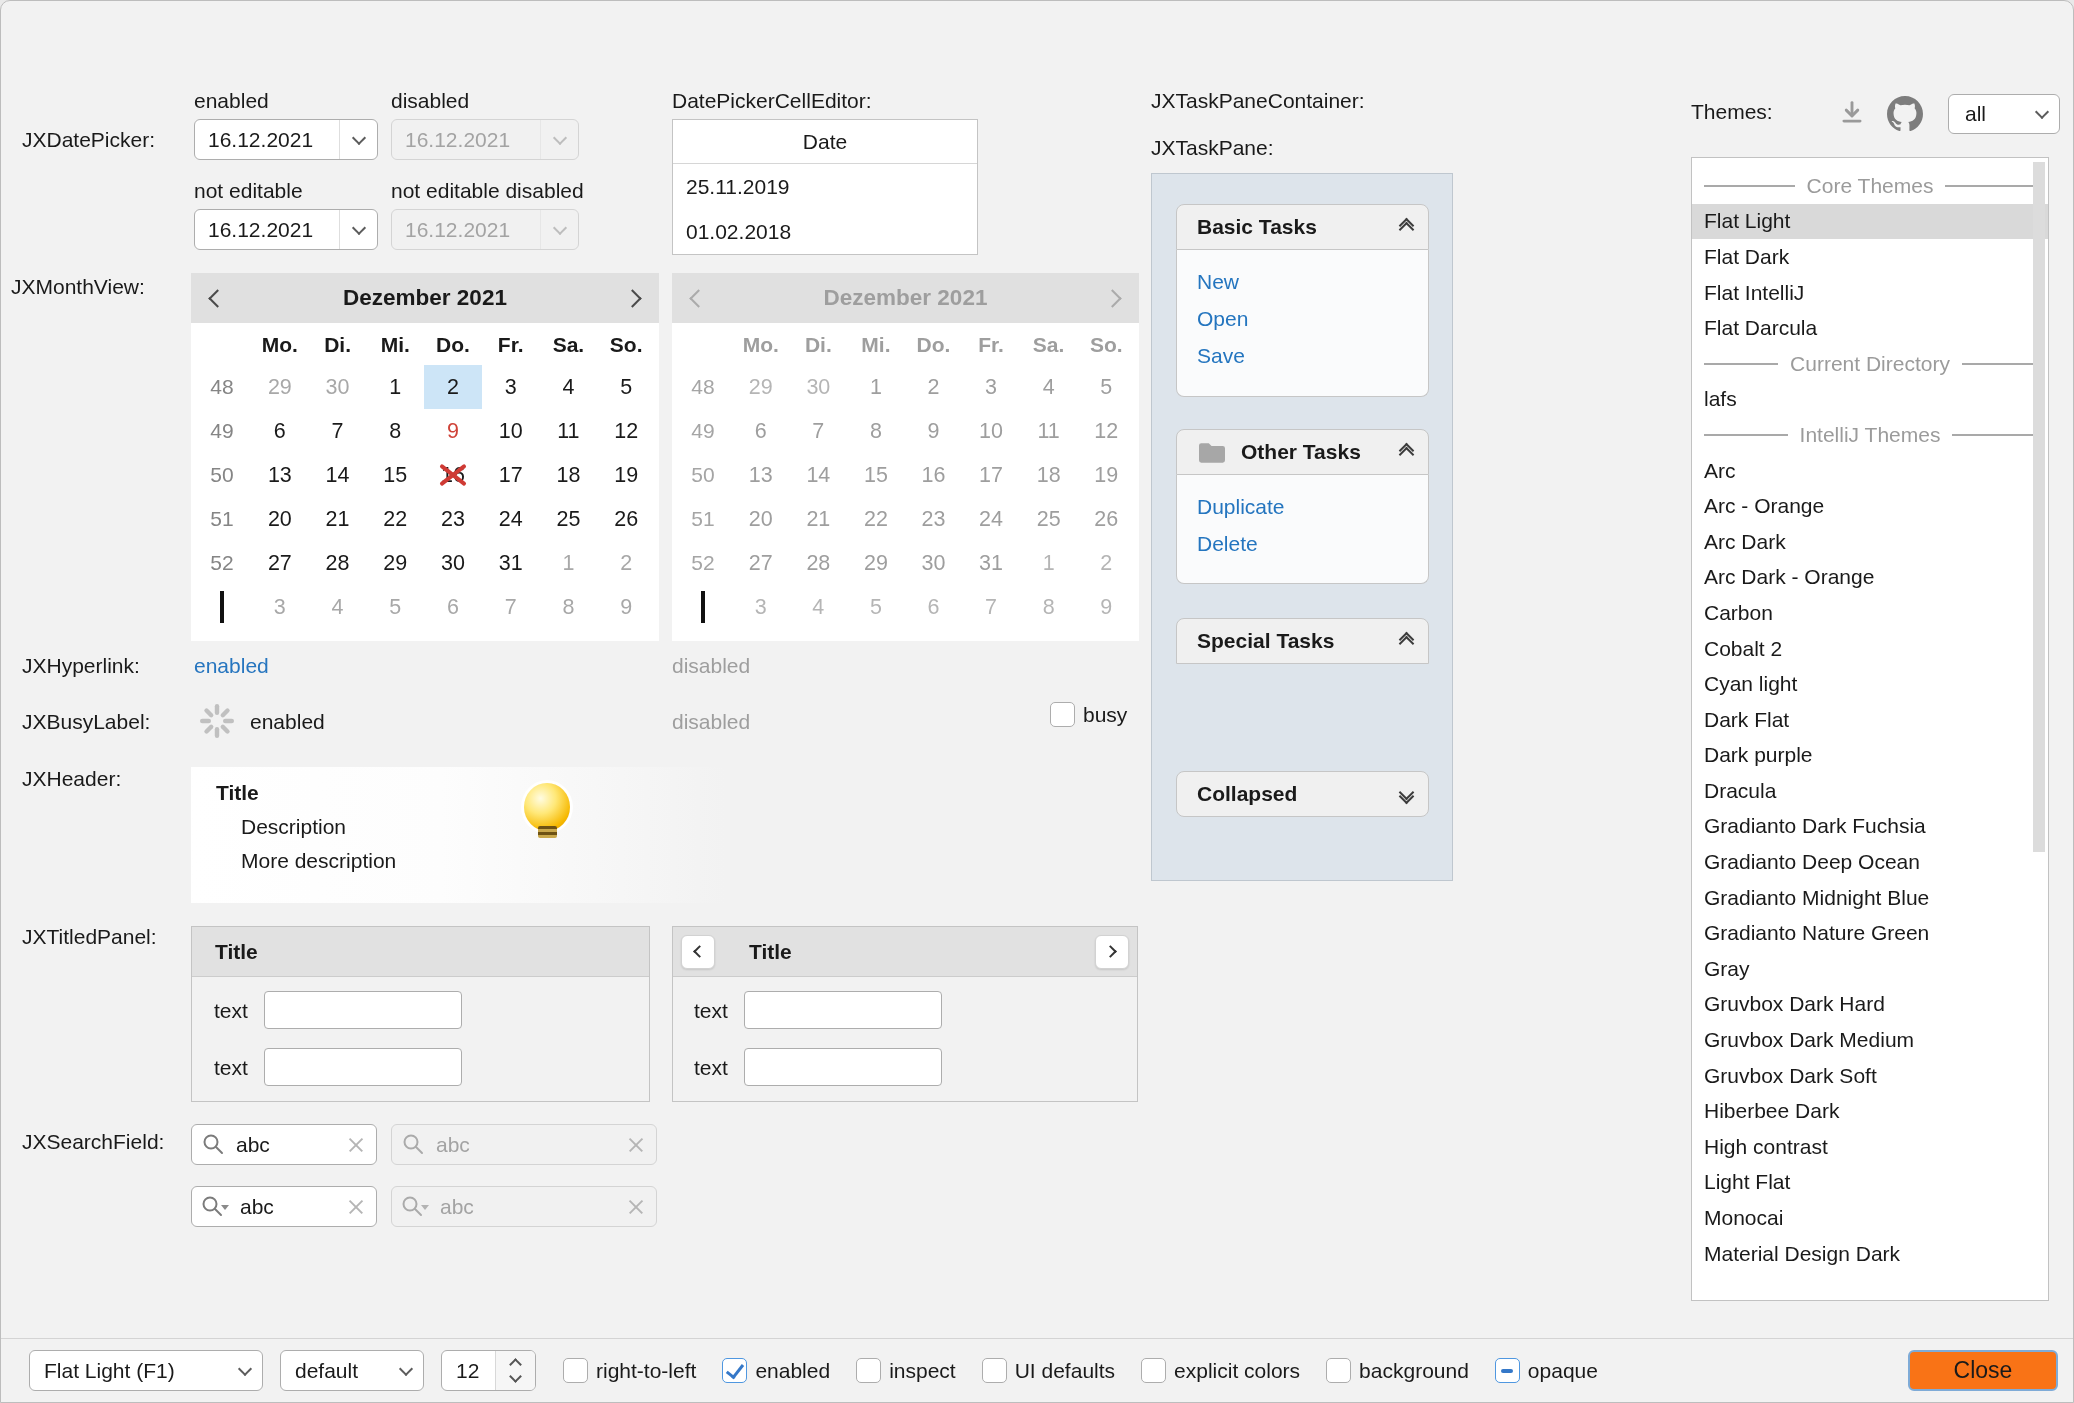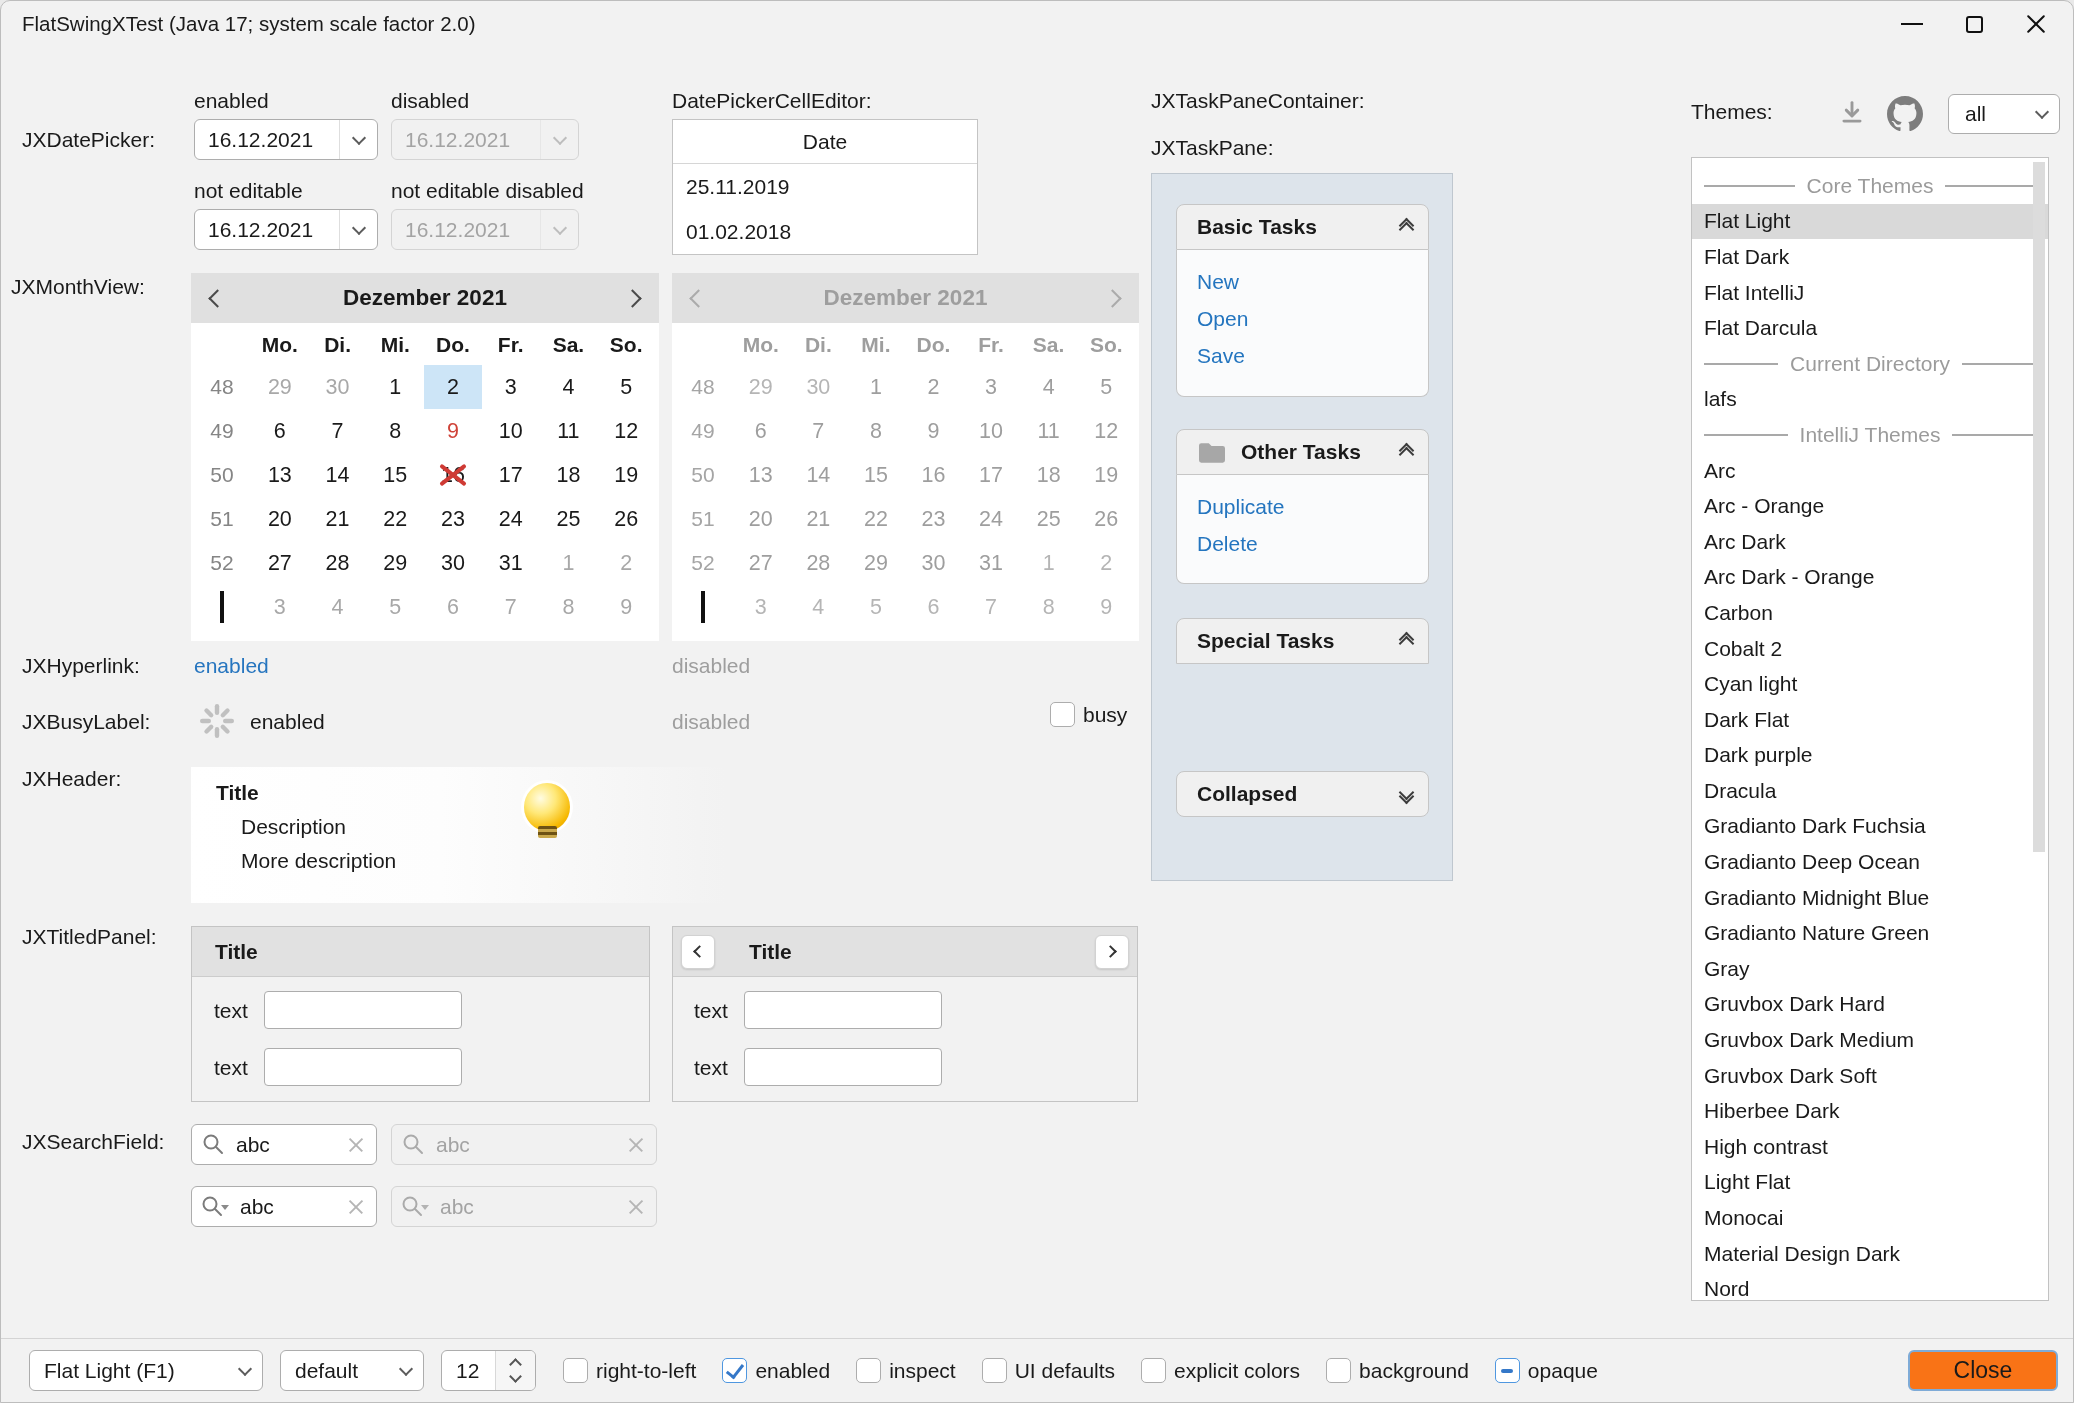--- a/index.html
+++ b/index.html
@@ -140,34 +140,20 @@
   .cbbox.indet{border-color:#4f97e0;}
   .cbbox.indet::after{content:"";position:absolute;left:5px;top:10px;width:12px;height:3.5px;background:#3578c8;border-radius:2px;}
   .cblabel{font-size:21px;white-space:nowrap;}
   .closebtn{margin-left:auto;width:150px;height:41px;background:#f97316;border:2px solid #7fabd7;border-radius:6px;display:flex;align-items:center;justify-content:center;font-size:23px;cursor:pointer;flex:none;}
 </style>
 </head>
 <body>
 
 <div class="window">
 
-  <div class="titlebar">
-    <div class="title">FlatSwingXTest (Java 17;  system scale factor 2.0)</div>
-    <div class="winbtns">
-      <div class="winbtn">
-          <span class="ic-min"></span>
-        </div>
-      <div class="winbtn">
-          <span class="ic-max"></span>
-        </div>
-      <div class="winbtn">
-          <span class="ic-close"></span>
-        </div>
-    </div>
-  </div>
 
   <span class="flabel" style="left:21px;top:127px;">JXDatePicker:</span>
   <span class="flabel" style="left:10px;top:274px;">JXMonthView:</span>
   <span class="flabel" style="left:21px;top:653px;">JXHyperlink:</span>
   <span class="flabel" style="left:21px;top:709px;">JXBusyLabel:</span>
   <span class="flabel" style="left:21px;top:766px;">JXHeader:</span>
   <span class="flabel" style="left:21px;top:924px;">JXTitledPanel:</span>
   <span class="flabel" style="left:21px;top:1129px;">JXSearchField:</span>
 
   <span class="flabel" style="left:193px;top:88px;">enabled</span>
@@ -745,23 +731,20 @@
       </div>
 
       <div class="trow">
         <span class="trow-label">Monocai</span>
       </div>
 
       <div class="trow">
         <span class="trow-label">Material Design Dark</span>
       </div>
 
-      <div class="trow">
-        <span class="trow-label">Nord</span>
-      </div>
 
     <div class="tscroll">
       <div class="tthumb"></div>
     </div>
   </div>
 
   <div class="bottombar">
     <div class="bcombo" style="width:234px;">
       <span class="val">Flat Light (F1)</span>
       <i class="cv"></i>

